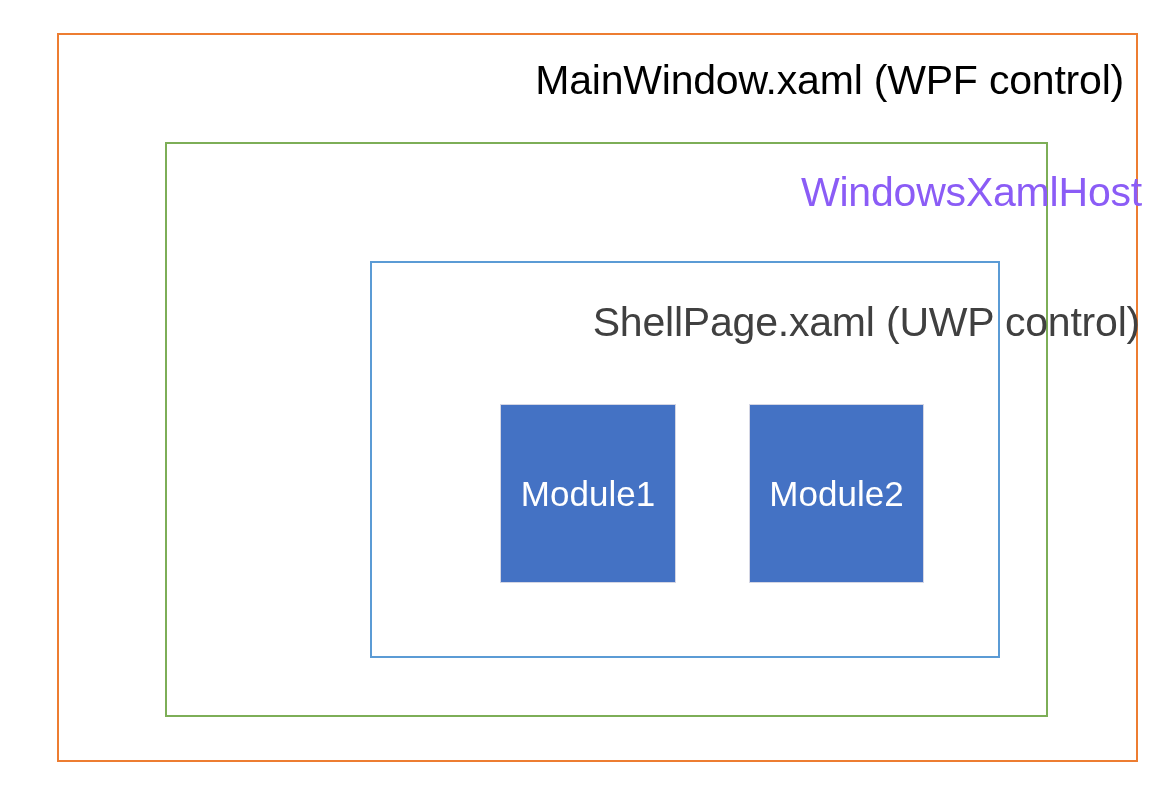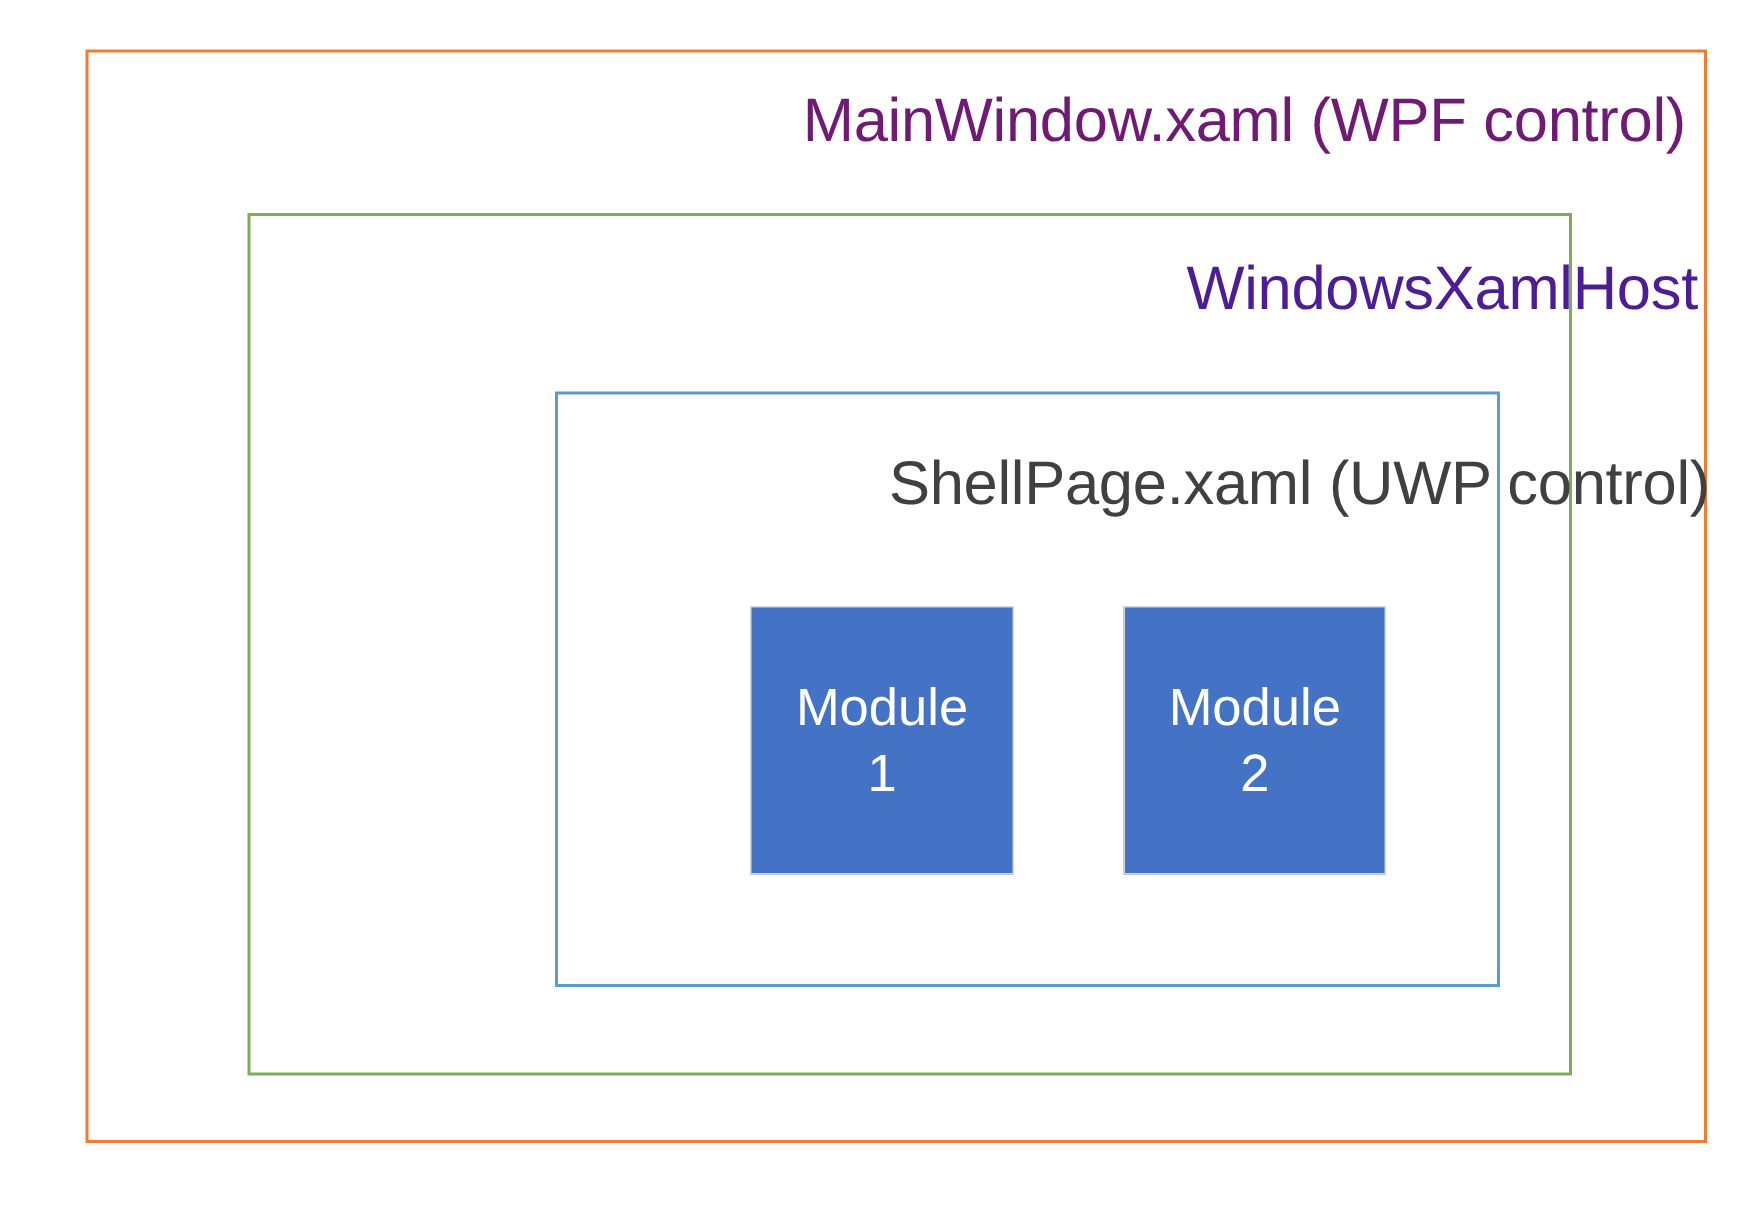--- a/index.html
+++ b/index.html
@@ -41,36 +41,36 @@
     left: 57px;
     top: 33px;
     width: 1081px;
     height: 729px;
     border: 2px solid #ED7D31;
   }
   #label-mainwindow {
     right: 42px;
     top: 60px;
     font-size: 41px;
-    color: #701a75;
+    color: #000000;
   }
 
   
   #layer-xamlhost {
     left: 165px;
     top: 142px;
     width: 883px;
     height: 575px;
     border: 2px solid #7DAE57;
   }
   #label-xamlhost {
-    right: 34px;
+    right: 24px;
     top: 172px;
     font-size: 41px;
-    color: #4c1d95;
+    color: #8b5cf6;
   }
 
   
   #layer-shellpage {
     left: 370px;
     top: 261px;
     width: 630px;
     height: 397px;
     border: 2px solid #5B9BD5;
   }
@@ -91,21 +91,21 @@
   }
   .module-box {
     position: absolute;
     top: 0;
     width: 176px;
     height: 179px;
     background: #4472C4;
     border: 1px solid #D4D6E4;
     box-sizing: border-box;
     display: flex;
-    flex-direction: column;
+    flex-direction: row;
     align-items: center;
     justify-content: center;
     color: #FFFFFF;
     font-size: 35px;
     line-height: 1.25;
     text-align: center;
   }
   #module-box-1 { left: 0px; }
   #module-box-2 { left: 249px; width: 175px; }
 

